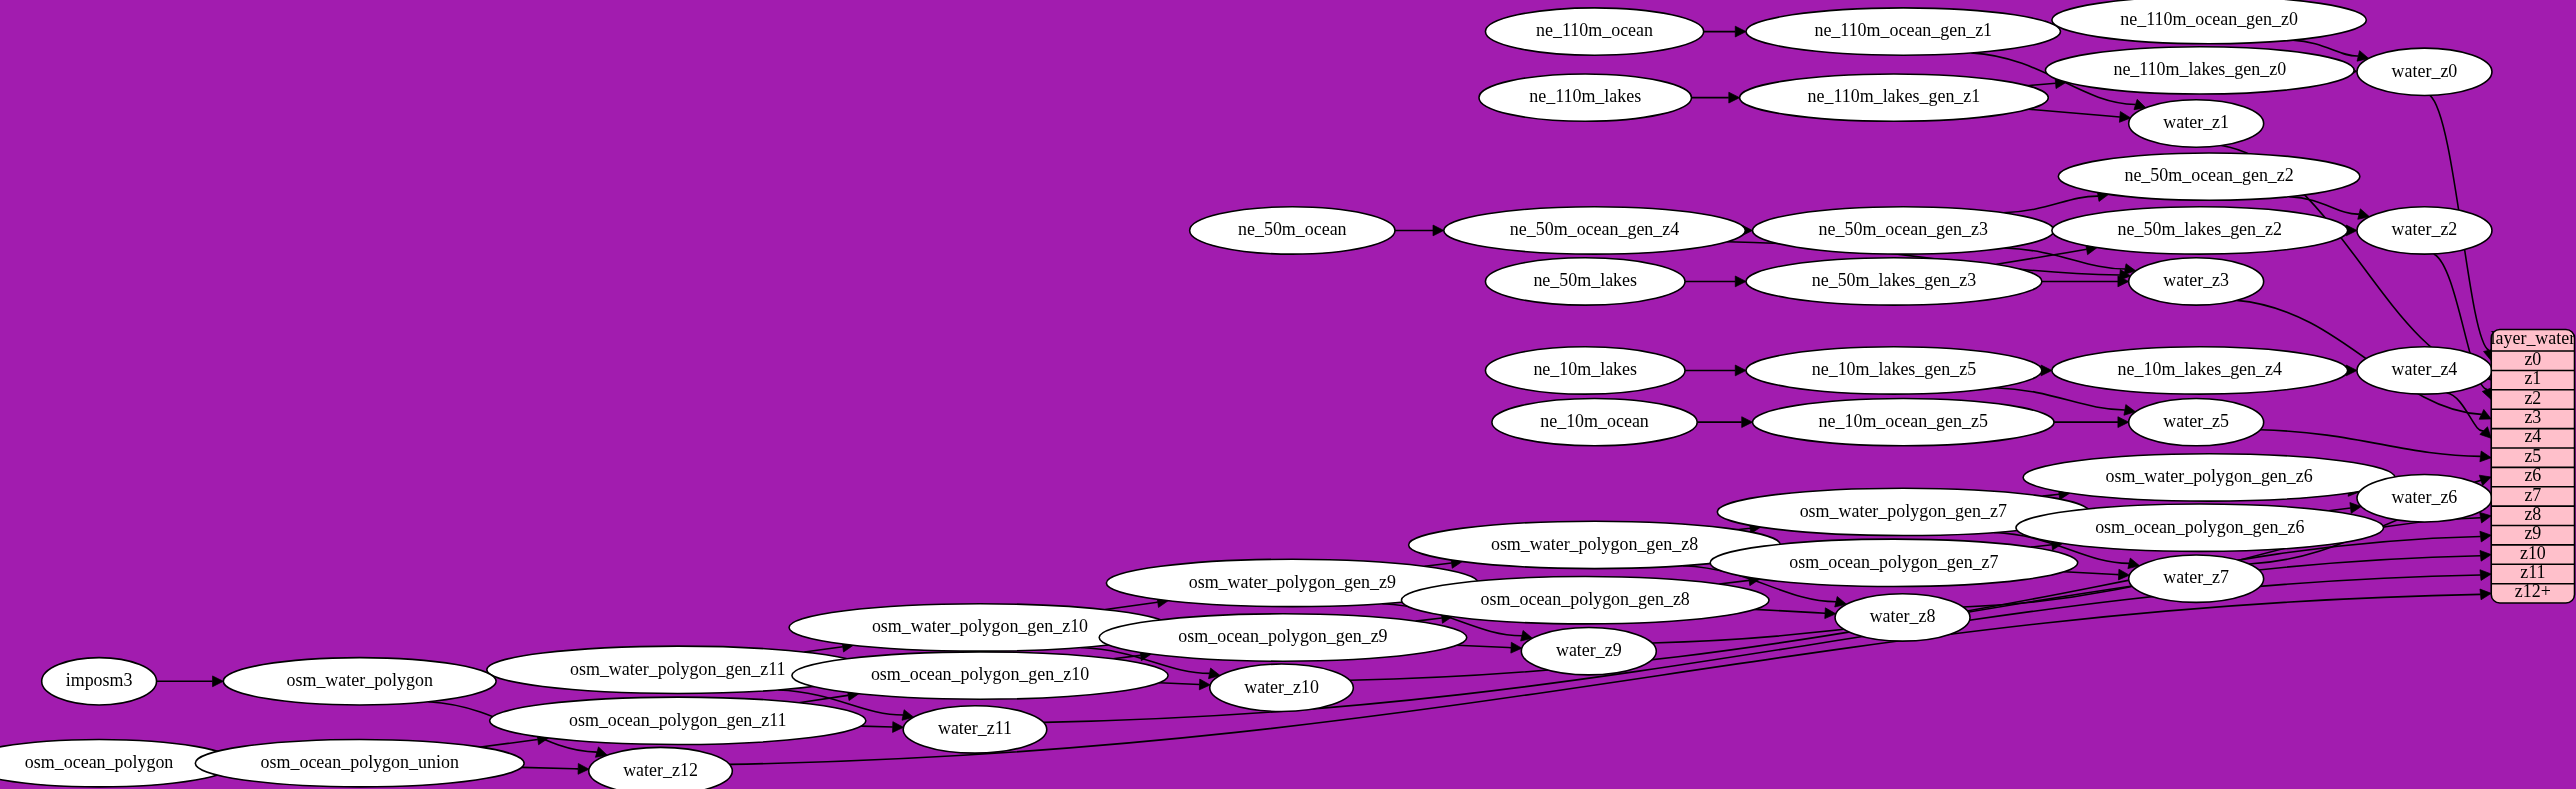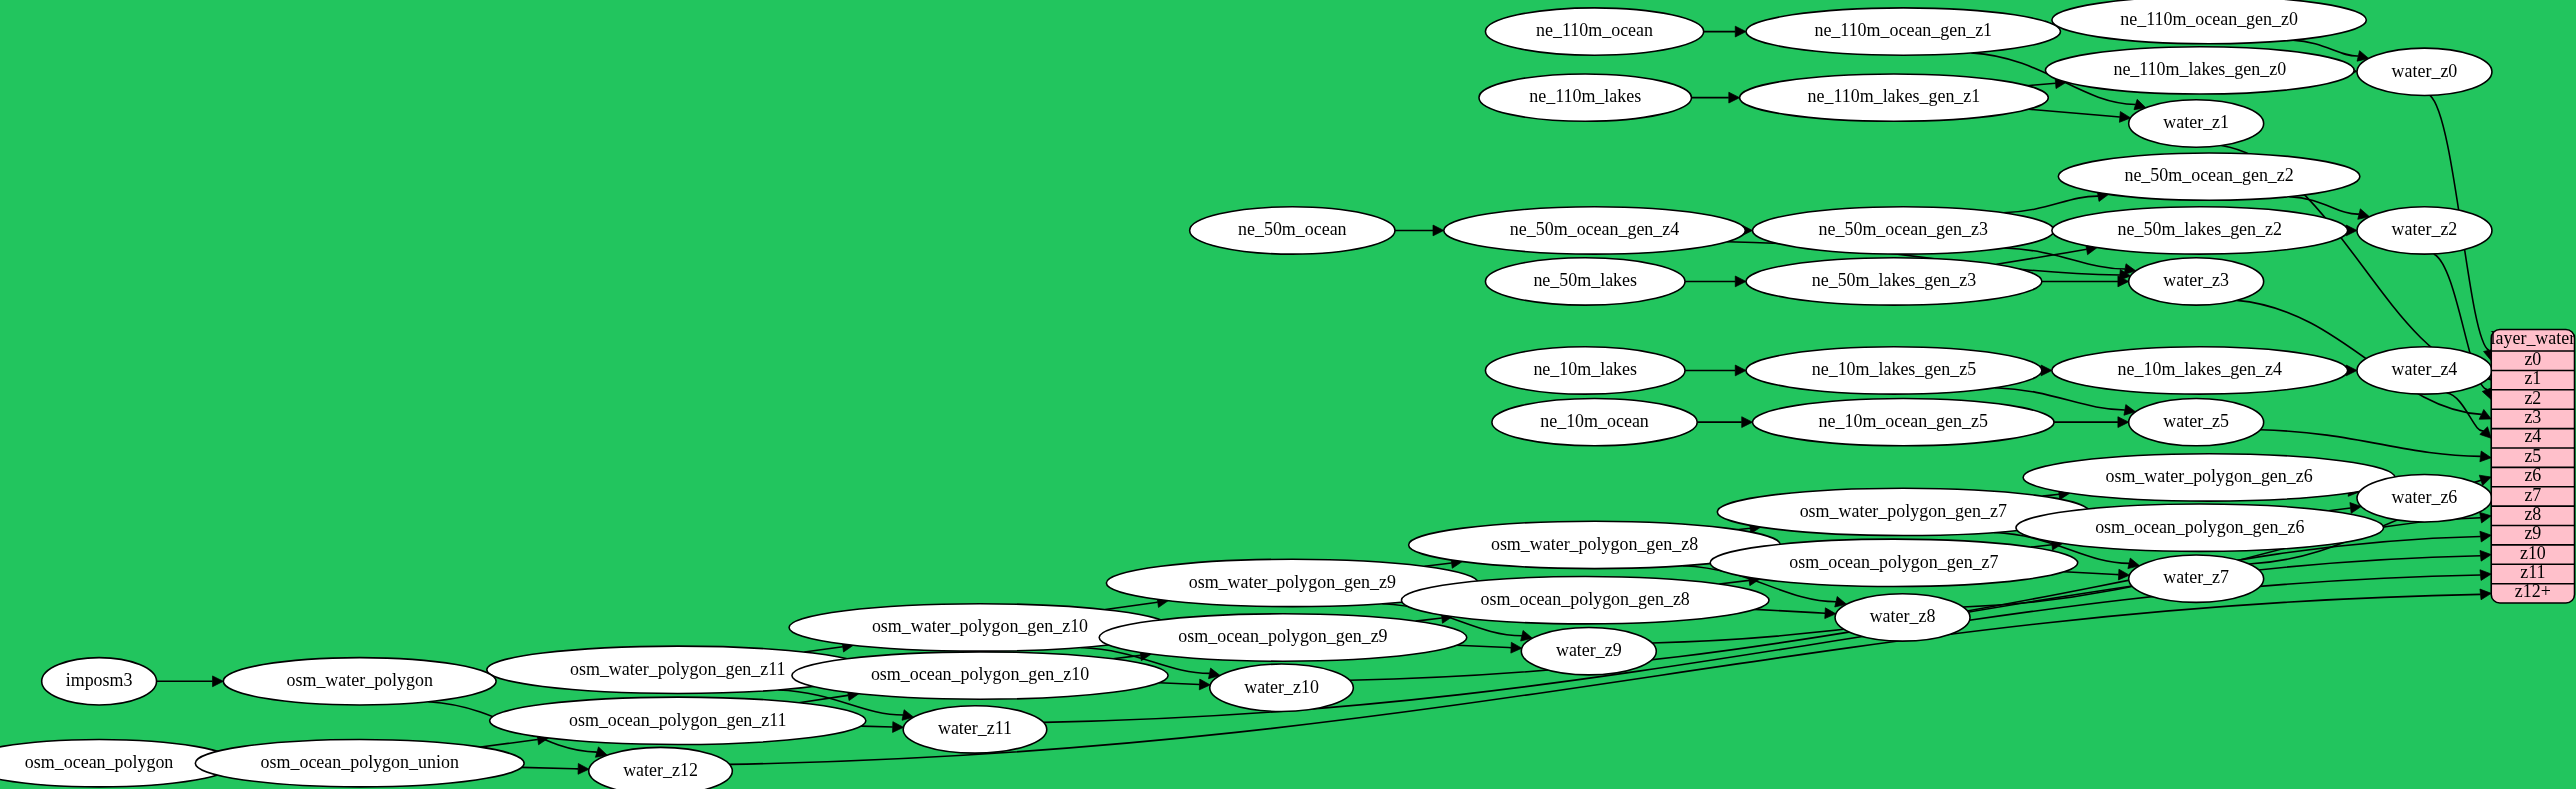--- a/index.html
+++ b/index.html
@@ -1,19 +1,19 @@
 <!DOCTYPE html>
 <html style="font-size:11.5px"><head>
 <meta charset="utf-8">
 <style>
   html,body{margin:0;padding:0;background:#ffffff;}
   #stage{
     position:relative;
     width:2576px;height:789px;
-    background:#22c55e;
+    background:#a21caf;
     overflow:hidden;
     font-family:"Liberation Serif", serif;
   }
   #graph-svg{position:absolute;left:0;top:0;width:2576px;height:789px;}
   .node-ellipse{fill:#ffffff;stroke:#000000;stroke-width:2.2;}
   .node-label{
     font-family:"Liberation Serif", serif;
     font-size:25px;
     fill:#000000;
     text-anchor:middle;

